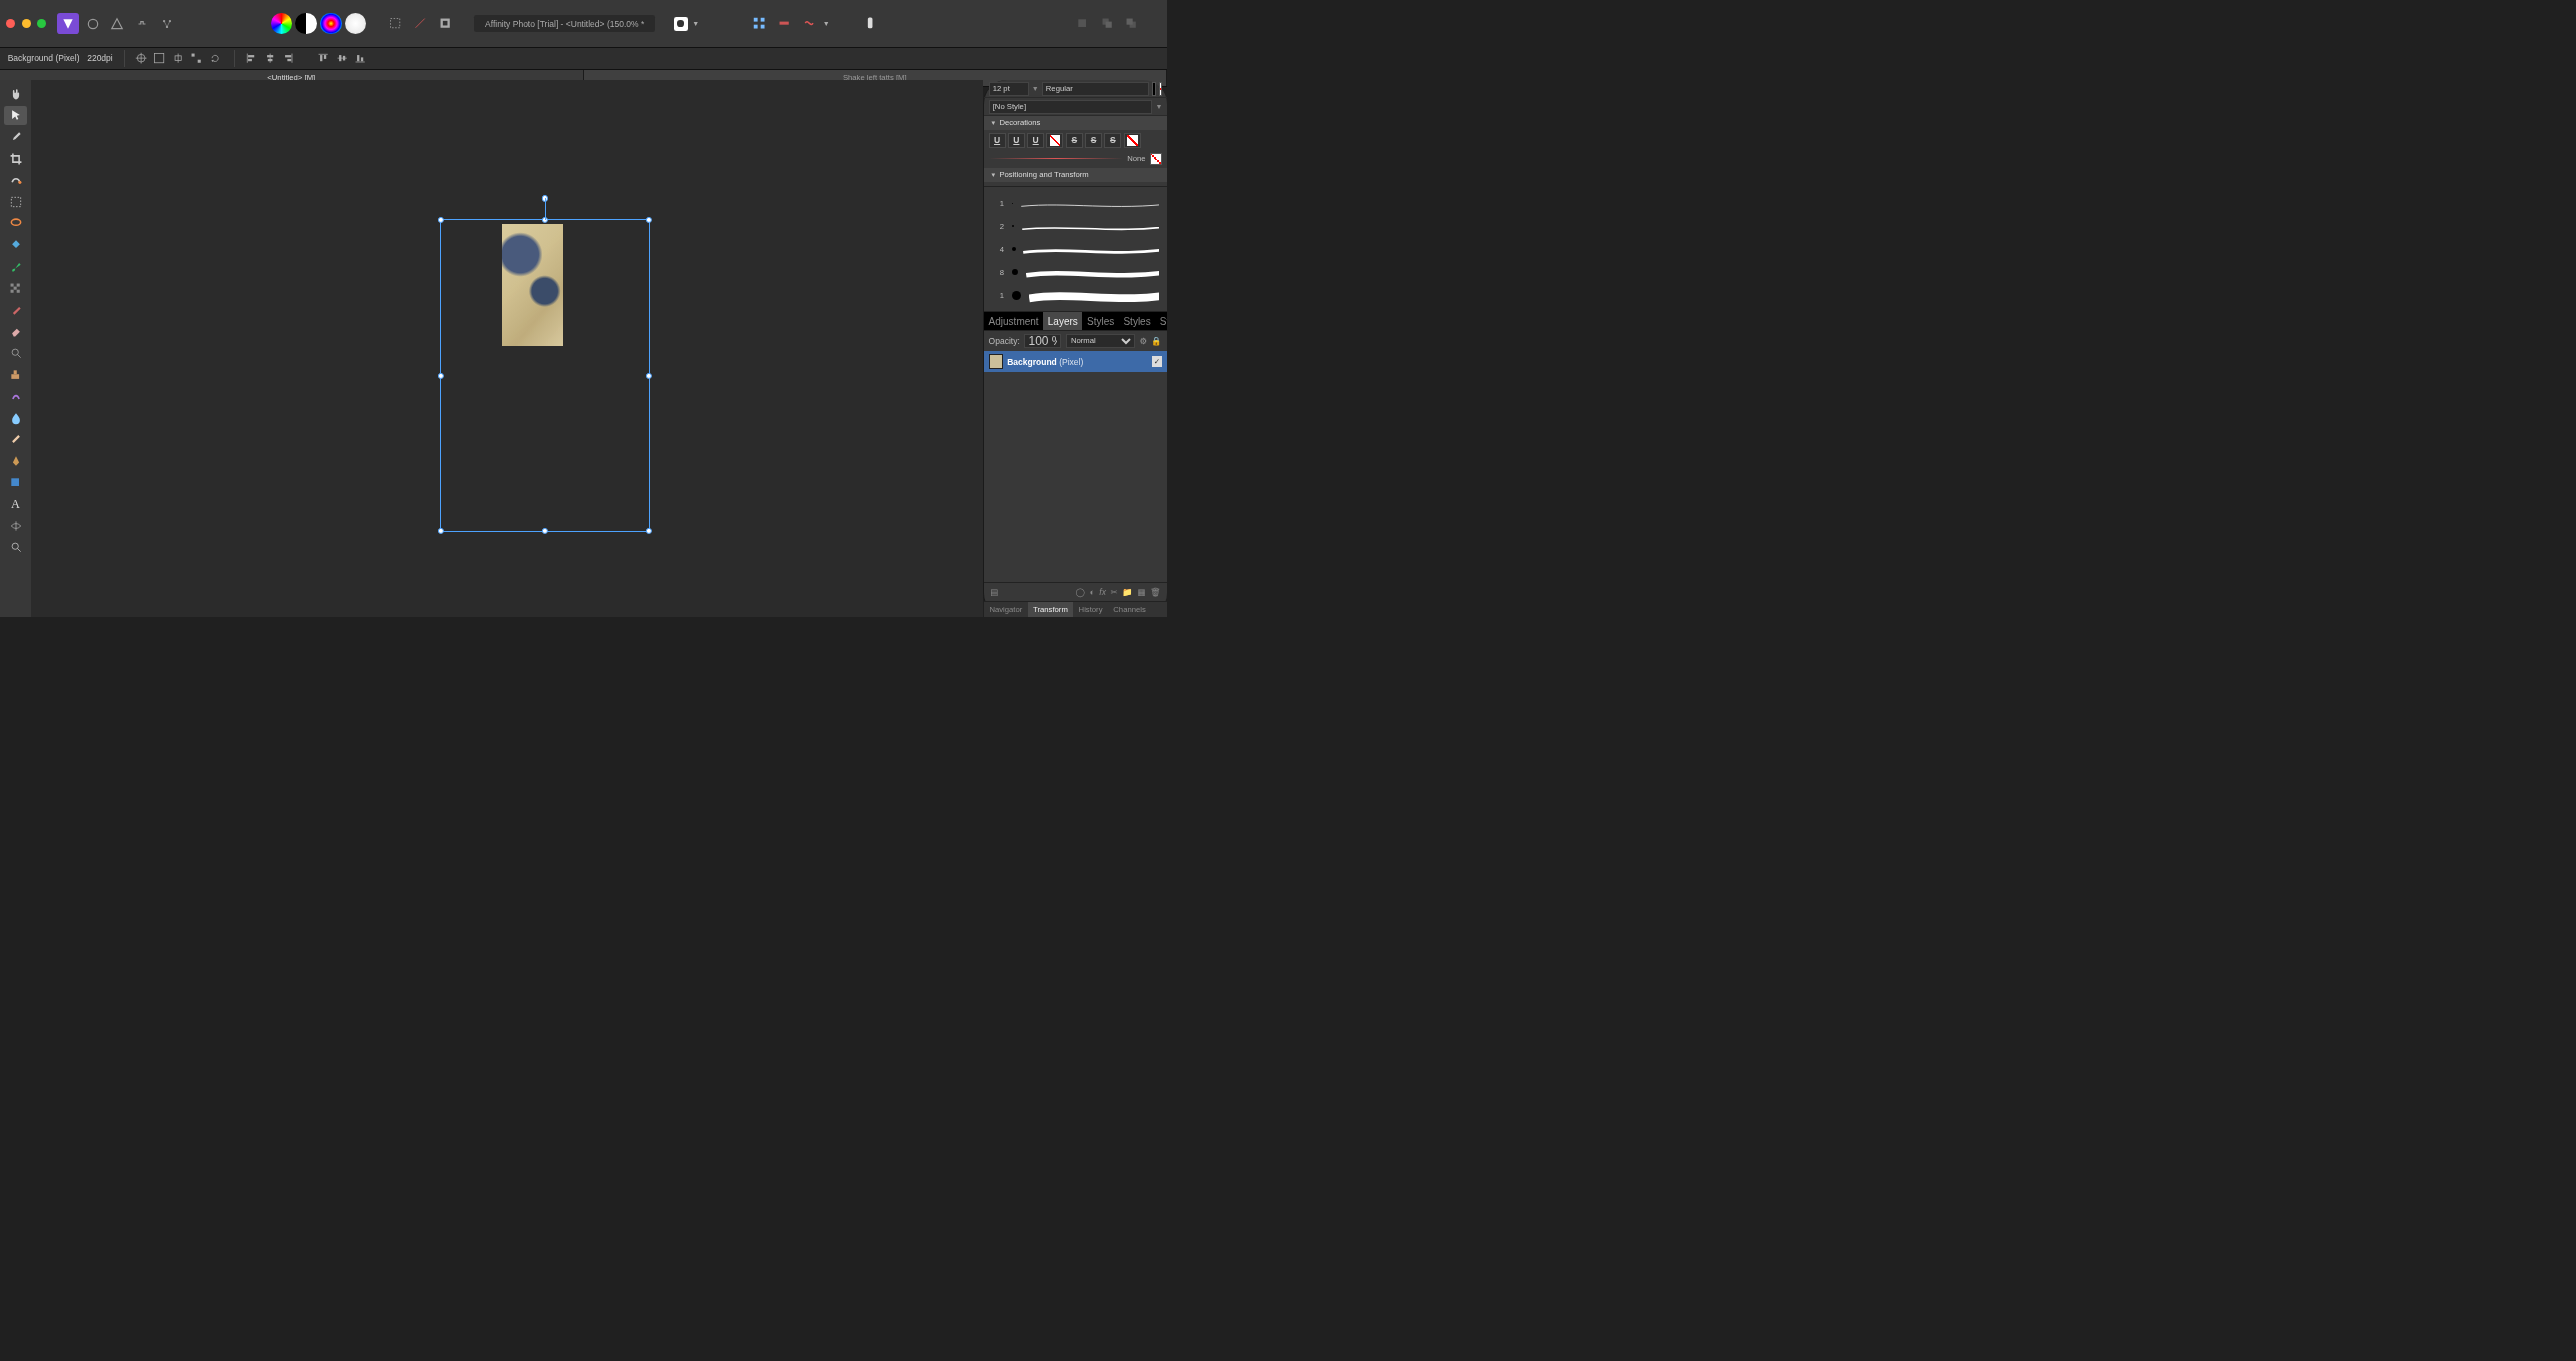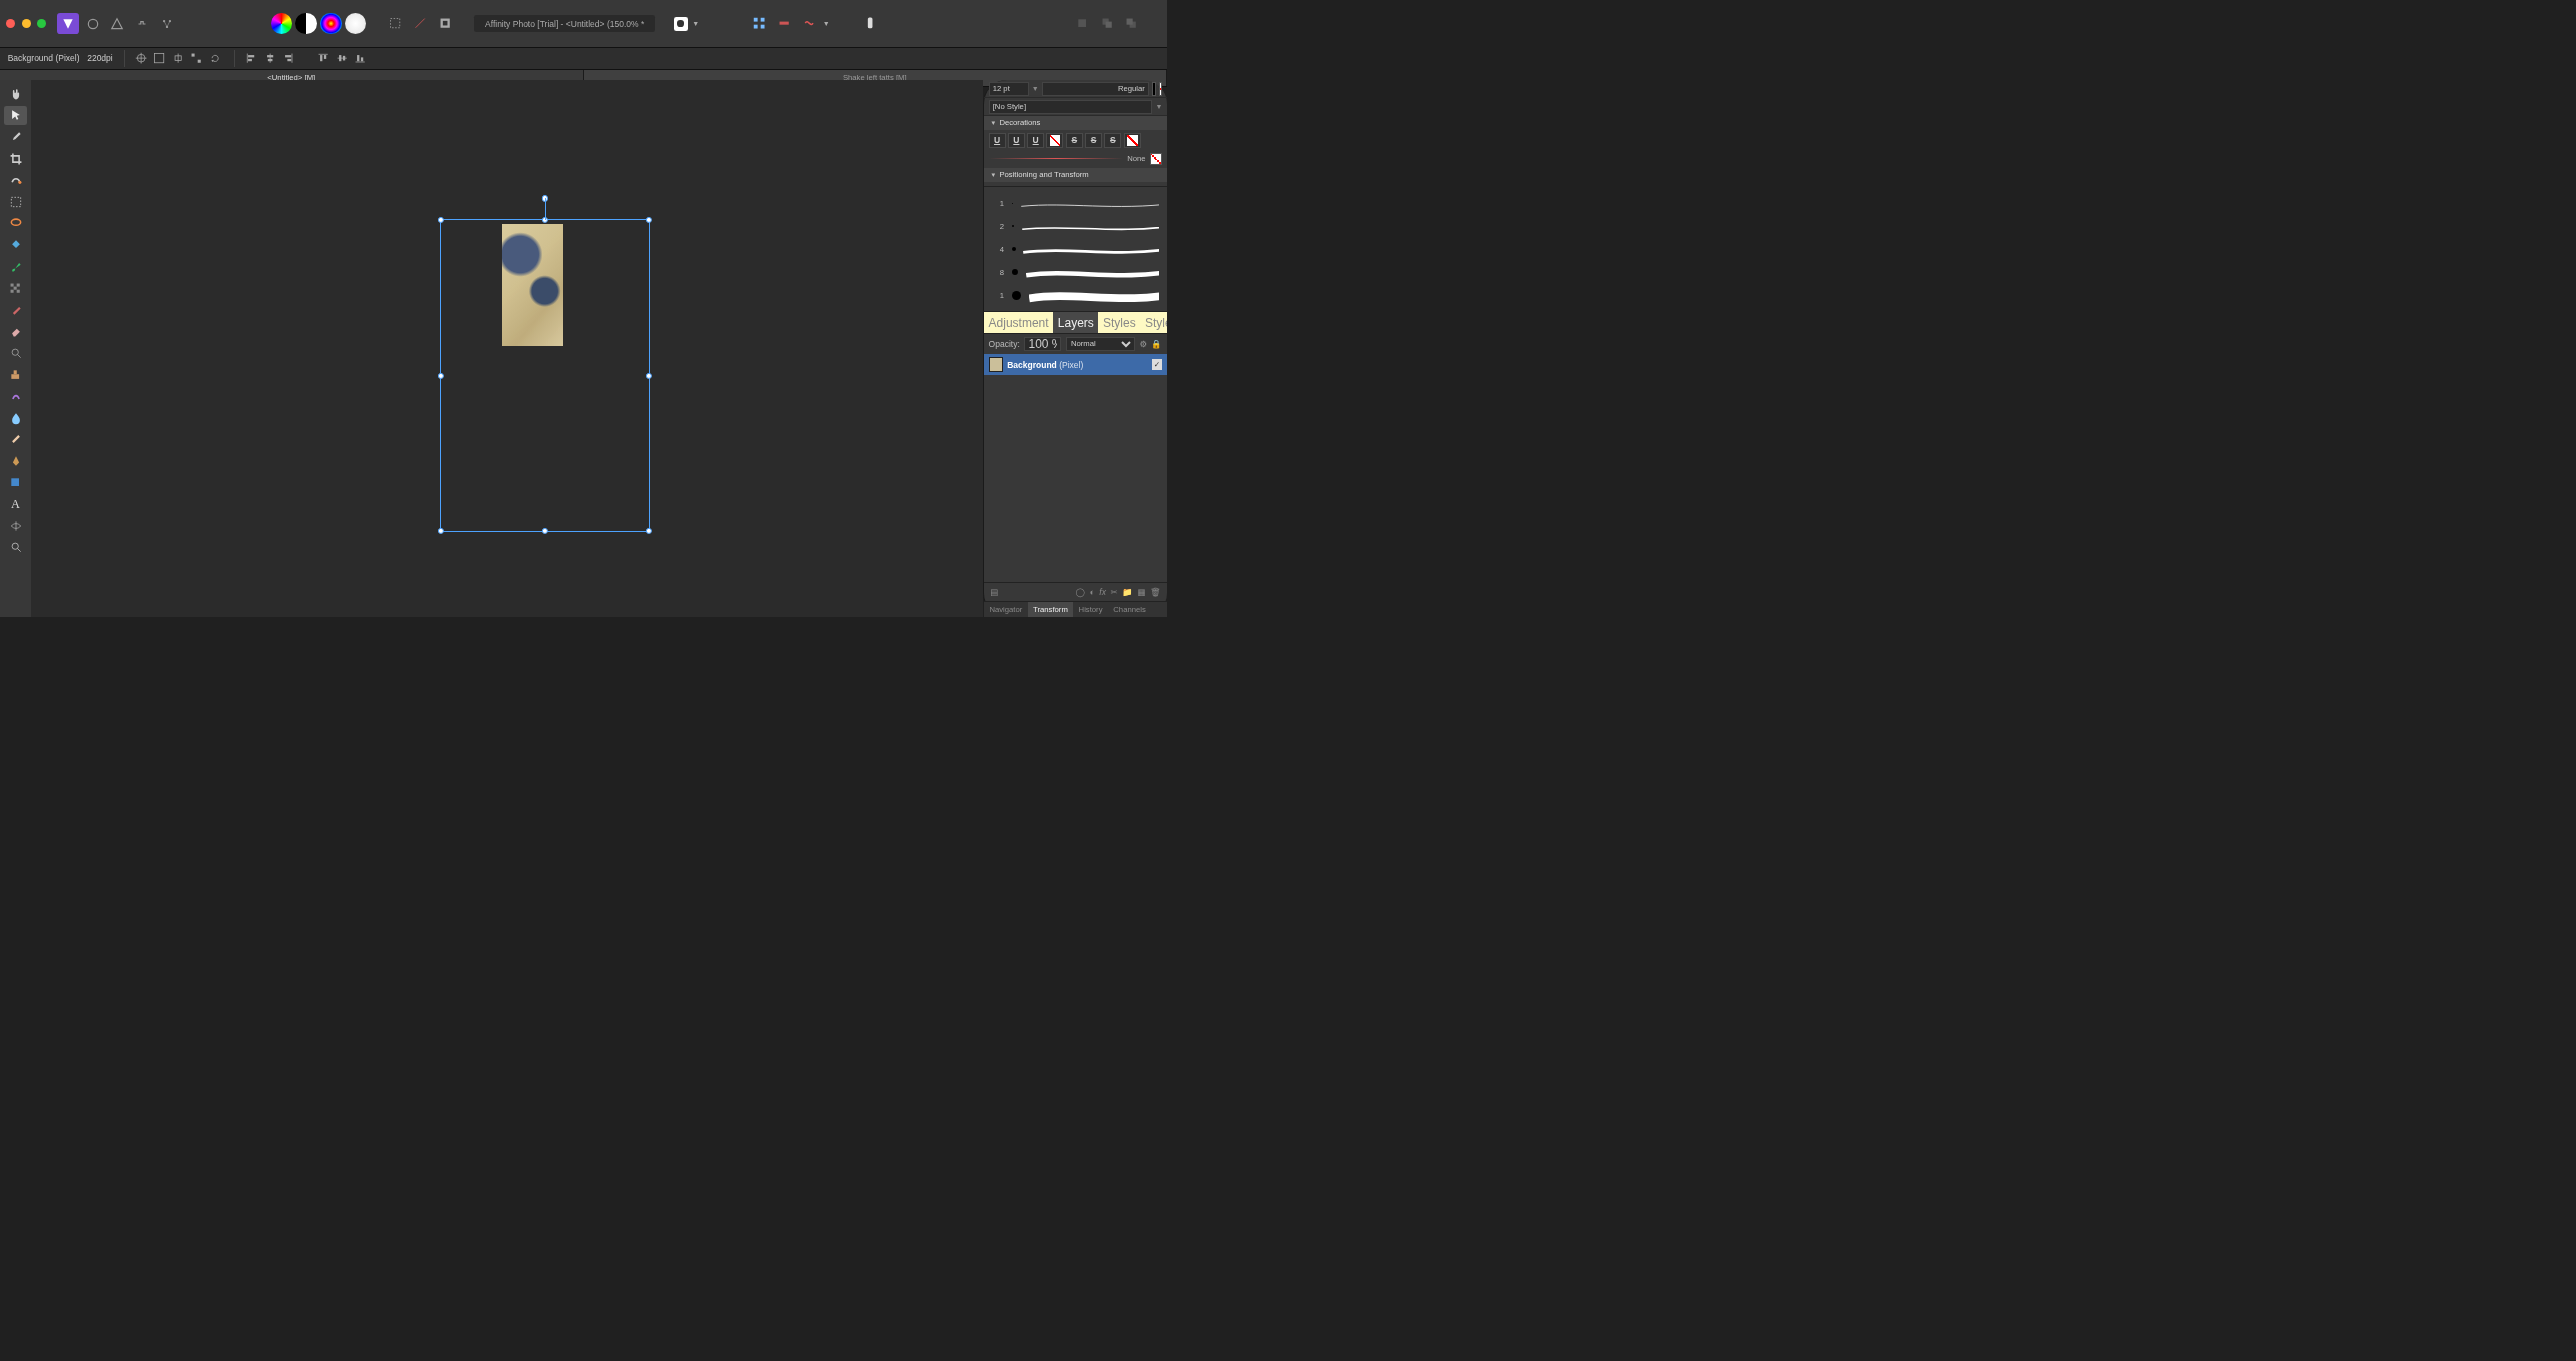--- a/index.html
+++ b/index.html
@@ -69,21 +69,21 @@
 .deco-btn.strike { text-decoration: line-through; }
 
 
 .brush-list { padding:4.6px 7.7px; }
 .brush-row { display:flex; align-items:center; gap:7.7px; height:23px; }
 .brush-row .num { width:12.3px; text-align:right; color:#bbb; font-size:7.7px; }
 .brush-row .dot { border-radius:50%; background:#000; }
 .brush-row svg { flex:1; height:18.5px; }
 
 
-.panel-tabs { display:flex; background:#fef9c3; font-size:12px; border-top:0.8px solid #222; border-bottom:0.8px solid #222; }
+.panel-tabs { display:flex; background:#000000; font-size:10px; border-top:0.8px solid #222; border-bottom:0.8px solid #222; }
 .panel-tabs span { padding:3.1px 4.6px; color:#888; }
 .panel-tabs span.sel { background:#484848; color:#eee; }
 
 .layer-row { display:flex; align-items:center; height:21.6px; background:#3d6aa8; padding:0 4.6px; gap:4.6px; color:#fff; }
 .layer-thumb { width:14px; height:15.4px; background:#cbbf9a; border:0.8px solid #222; }
 .layer-check { width:10.8px; height:10.8px; background:#ddd; display:flex; align-items:center; justify-content:center; color:#333; font-size:7.7px; margin-left:auto; }
 
 .spacer-flex { flex:1; }
 
 .footer-icons { display:flex; align-items:center; gap:4.6px; padding:3.1px 6.2px; border-top:0.8px solid #222; height:18.5px; color:#888; }
@@ -443,21 +443,21 @@
       <div class="handle" style="left:50%;top:-21.6px"></div>
       <div style="position:absolute;left:50%;top:-21.6px;width:0.8px;height:21.6px;background:#4da3ff"></div>
     </div>
   </div>
 
   <div id="right-col">
 
     <div class="top-fields">
       <input style="width: 40px;" value="12 pt">
       <span style="color:#888;font-size:7px">▼</span>
-      <input style="flex: 1 1 0%; text-align: right;" value="Regular">
+      <input style="flex: 1 1 0%;" value="Regular">
       <div class="colorbox" style="background:#000"></div>
       <div class="colorbox none"></div>
     </div>
     <div class="top-fields">
       <input style="flex: 1 1 0%;" value="[No Style]">
       <span style="color:#888;font-size:7px">▼</span>
     </div>
 
     <div class="panel-header">Decorations</div>
     <div class="panel-body">

